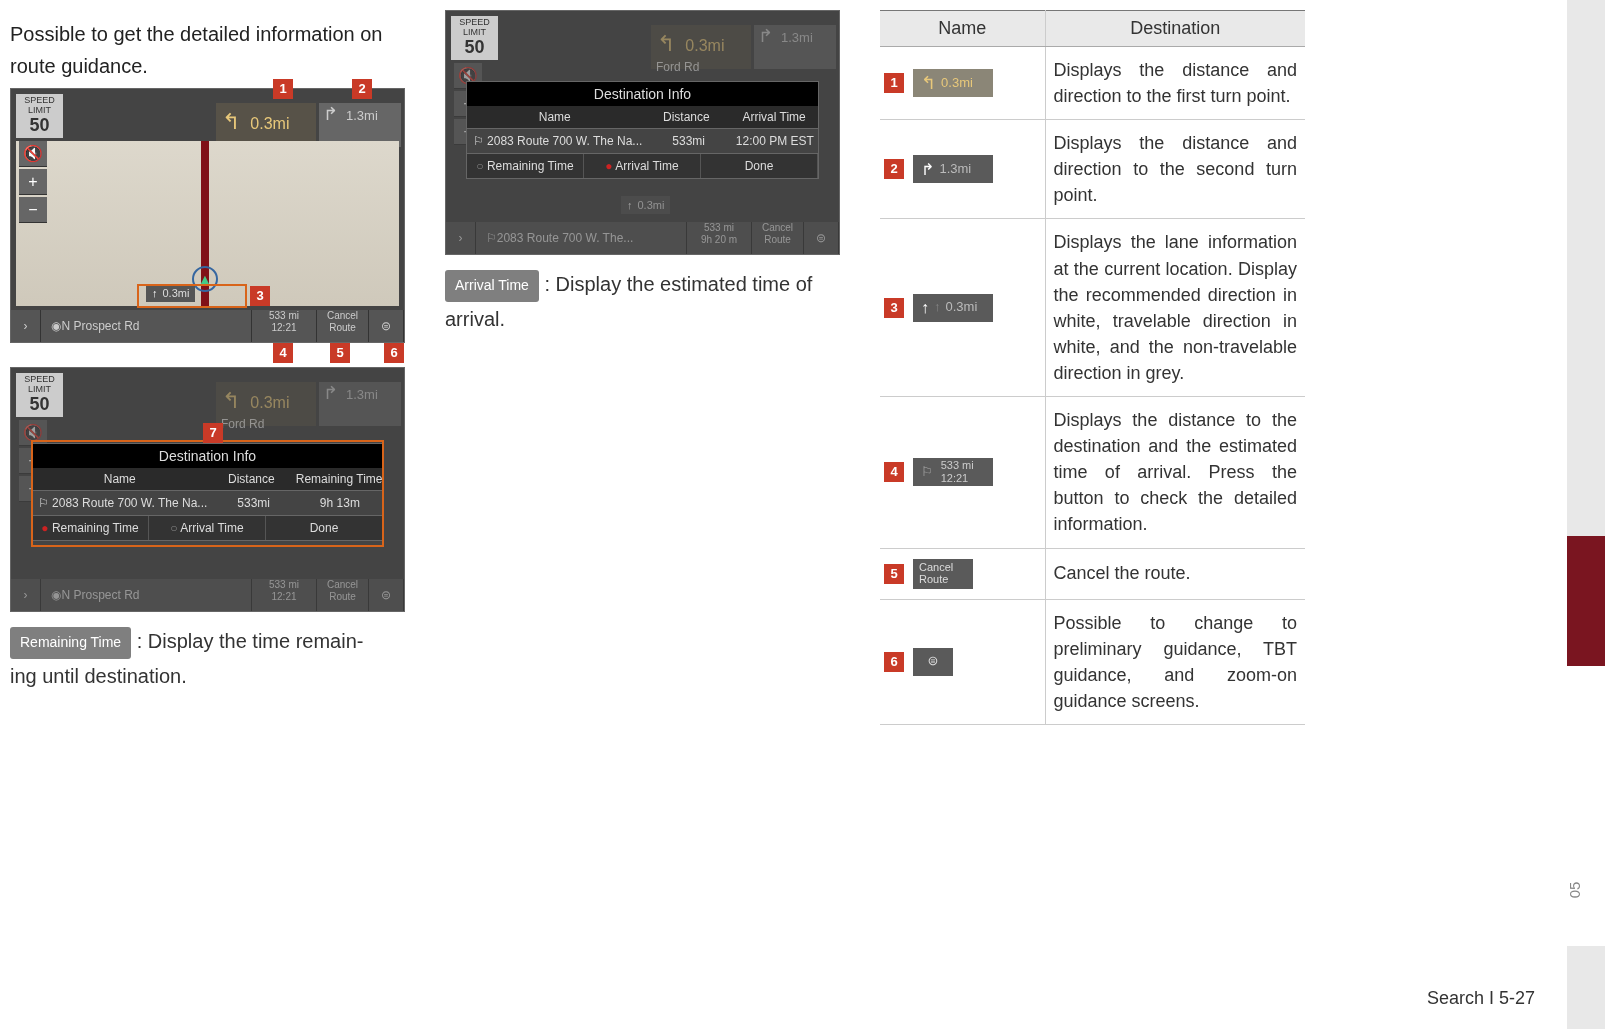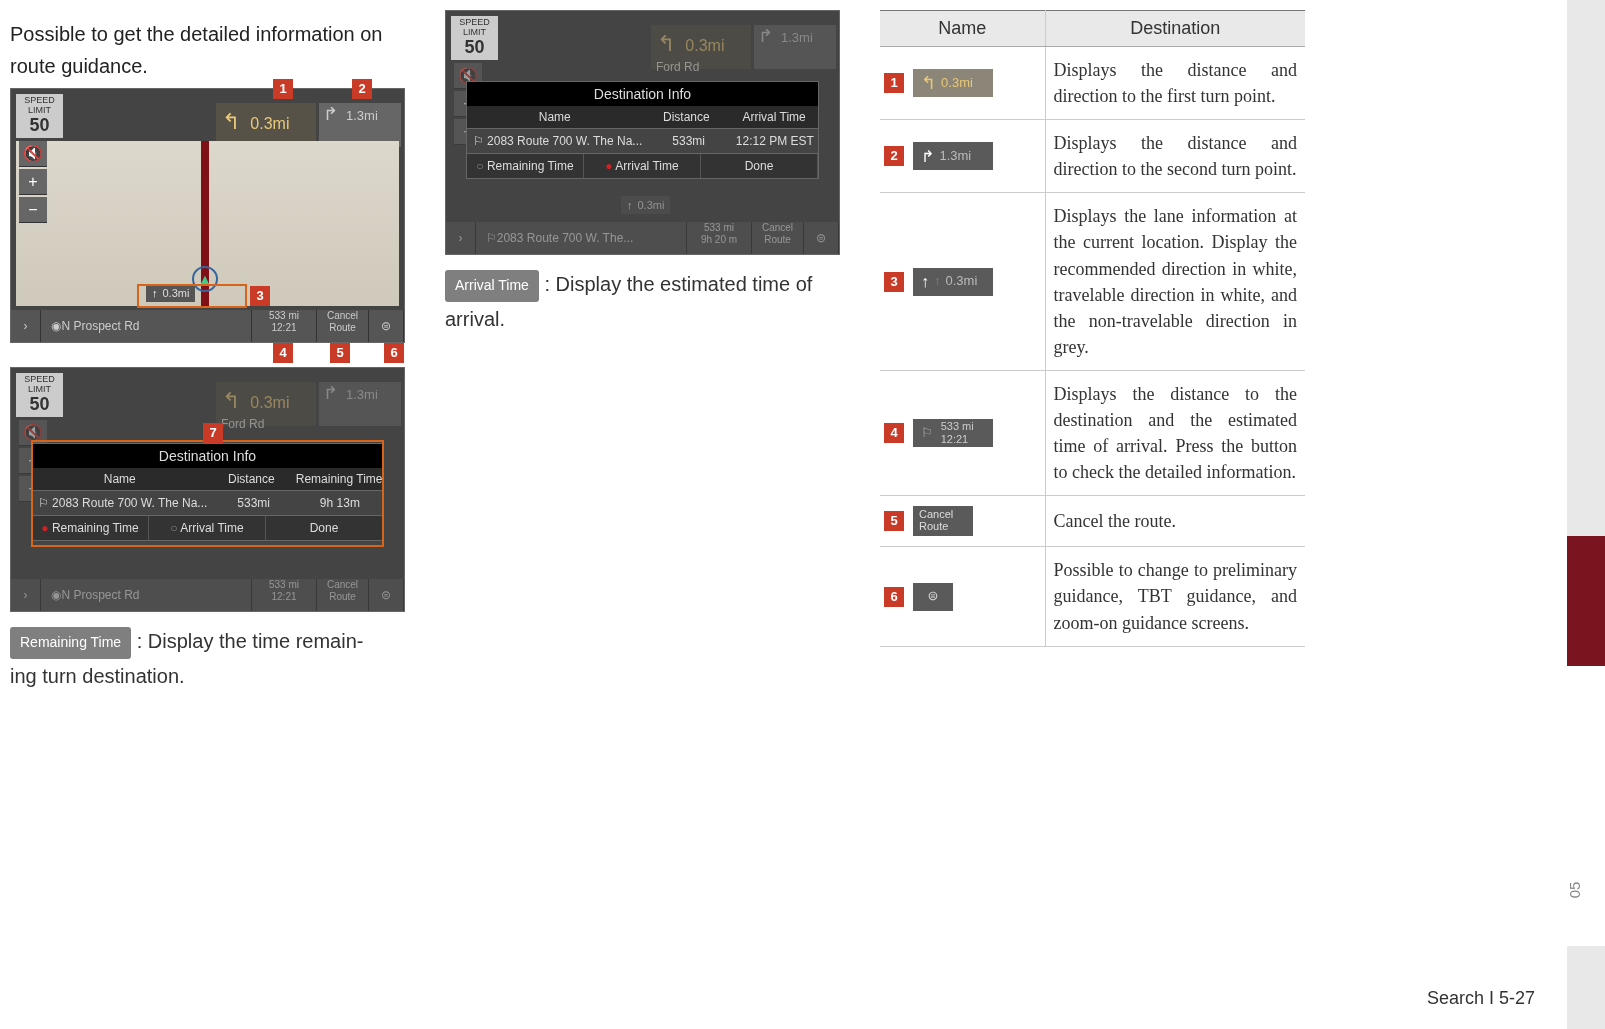--- a/index.html
+++ b/index.html
@@ -215,21 +215,21 @@
       border-bottom: 1px solid #aaa;
     }
     .desc-table td {
       border-bottom: 1px solid #ccc;
       padding: 10px 8px;
       vertical-align: middle;
       font-size: 18px;
       line-height: 1.45;
     }
     .desc-table td.name-cell { width: 165px; border-right: 1px solid #ccc; white-space: nowrap; padding-left: 4px;}
-    .desc-table td.desc-cell { text-align: justify; font-family: Liberation Serif, serif; }
+    .desc-table td.desc-cell { text-align: justify; }
 
     .num-badge {
       display: inline-block;
       width: 20px; height: 20px;
       background: #c93a27; color:#fff;
       text-align:center; line-height:20px;
       font-size: 13px; font-weight: bold;
       margin-right: 4px;
       vertical-align: middle;
     }
@@ -394,21 +394,21 @@
         <div class="bottom-seg" style="width:52px;flex-direction:column;font-size:10px;line-height:1.2;">
           <span>Cancel</span>
           <span>Route</span>
         </div>
         <div class="bottom-seg" style="width:35px;justify-content:center;">⊜</div>
       </div>
     </div>
 
     <div class="inline-desc">
       <span class="pill">Remaining Time</span><span> : Display the time remain-</span><br>
-      <span>ing turn destination.</span>
+      <span>ing until destination.</span>
     </div>
   </div>
 
   <div class="column col2">
 
     <div class="screenshot ss3">
       <div class="ss-top-panel">
         <div>SPEED</div>
         <div>LIMIT</div>
         <div style="font-size:18px;font-weight:bold;">50</div>
@@ -433,21 +433,21 @@
           <div class="popup-col" style="flex:2">Name</div>
           <div class="popup-col">Distance</div>
           <div class="popup-col">Arrival Time</div>
         </div>
         <div class="popup-row">
           <div class="popup-col" style="flex:2;text-align:left;padding-left:6px;">
             <span>⚐ </span>
             <span>2083 Route 700 W. The Na...</span>
           </div>
           <div class="popup-col">533mi</div>
-          <div class="popup-col">12:12 PM EST</div>
+          <div class="popup-col">12:00 PM EST</div>
         </div>
         <div class="popup-btns">
           <div class="popup-btn unselected">Remaining Time</div>
           <div class="popup-btn selected">Arrival Time</div>
           <div class="popup-btn">Done</div>
         </div>
       </div>
       <div class="lane-box" style="left:175px; bottom:40px; opacity:0.5;">
           <span class="la">↑</span>
           <span>0.3mi</span>

